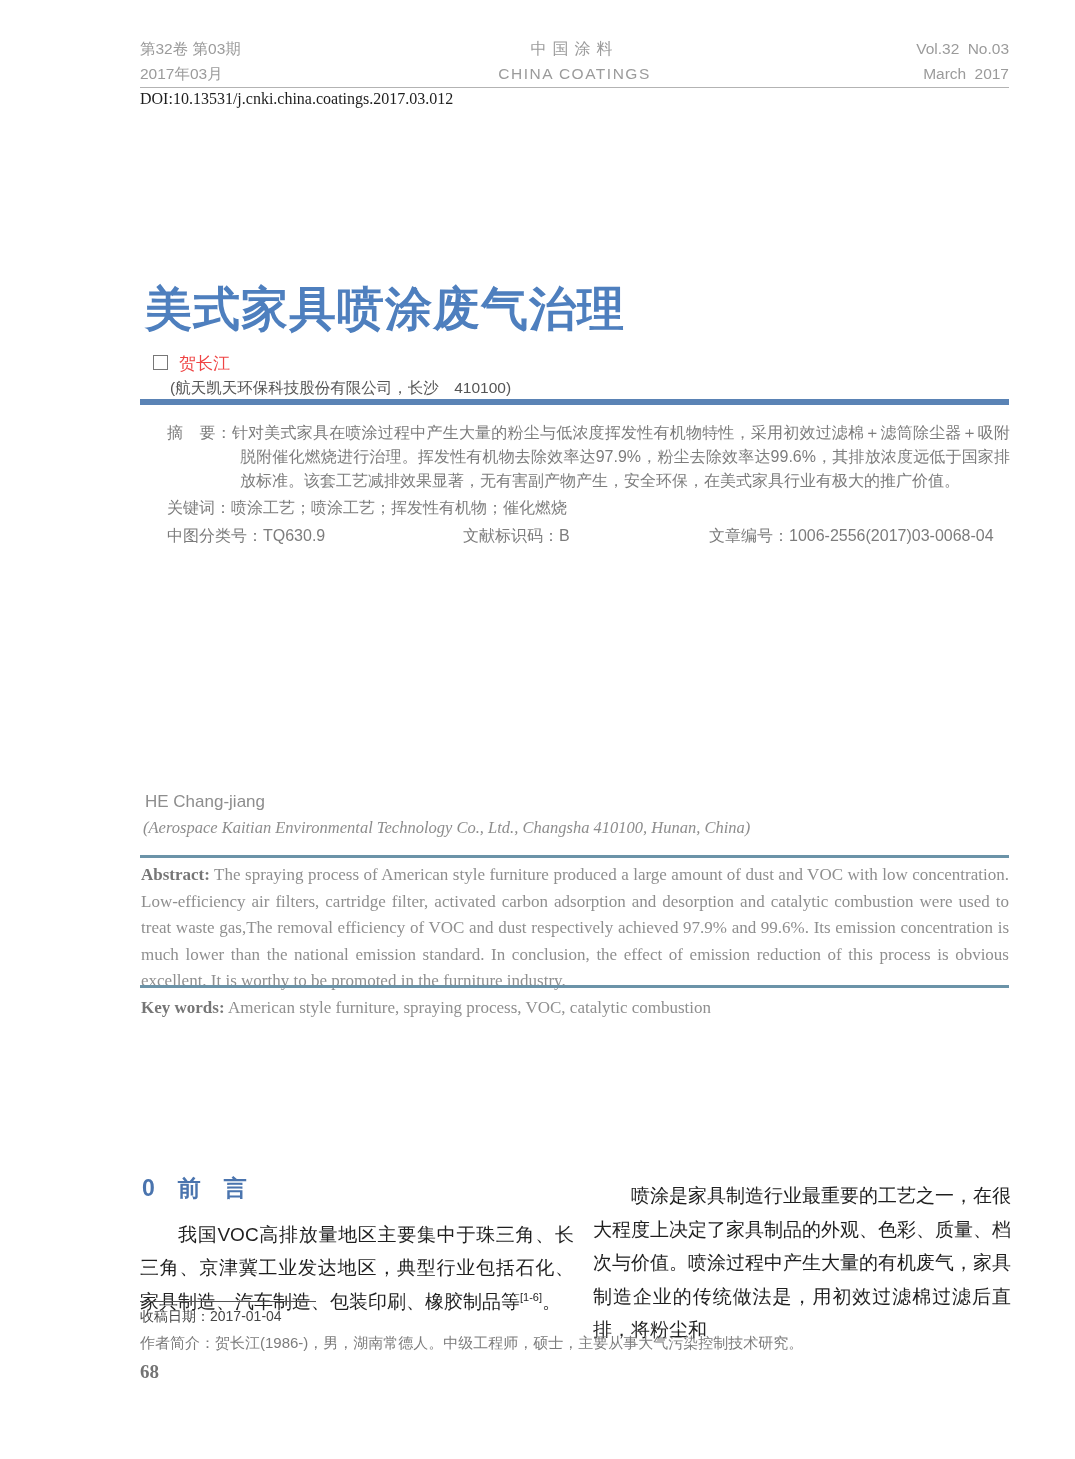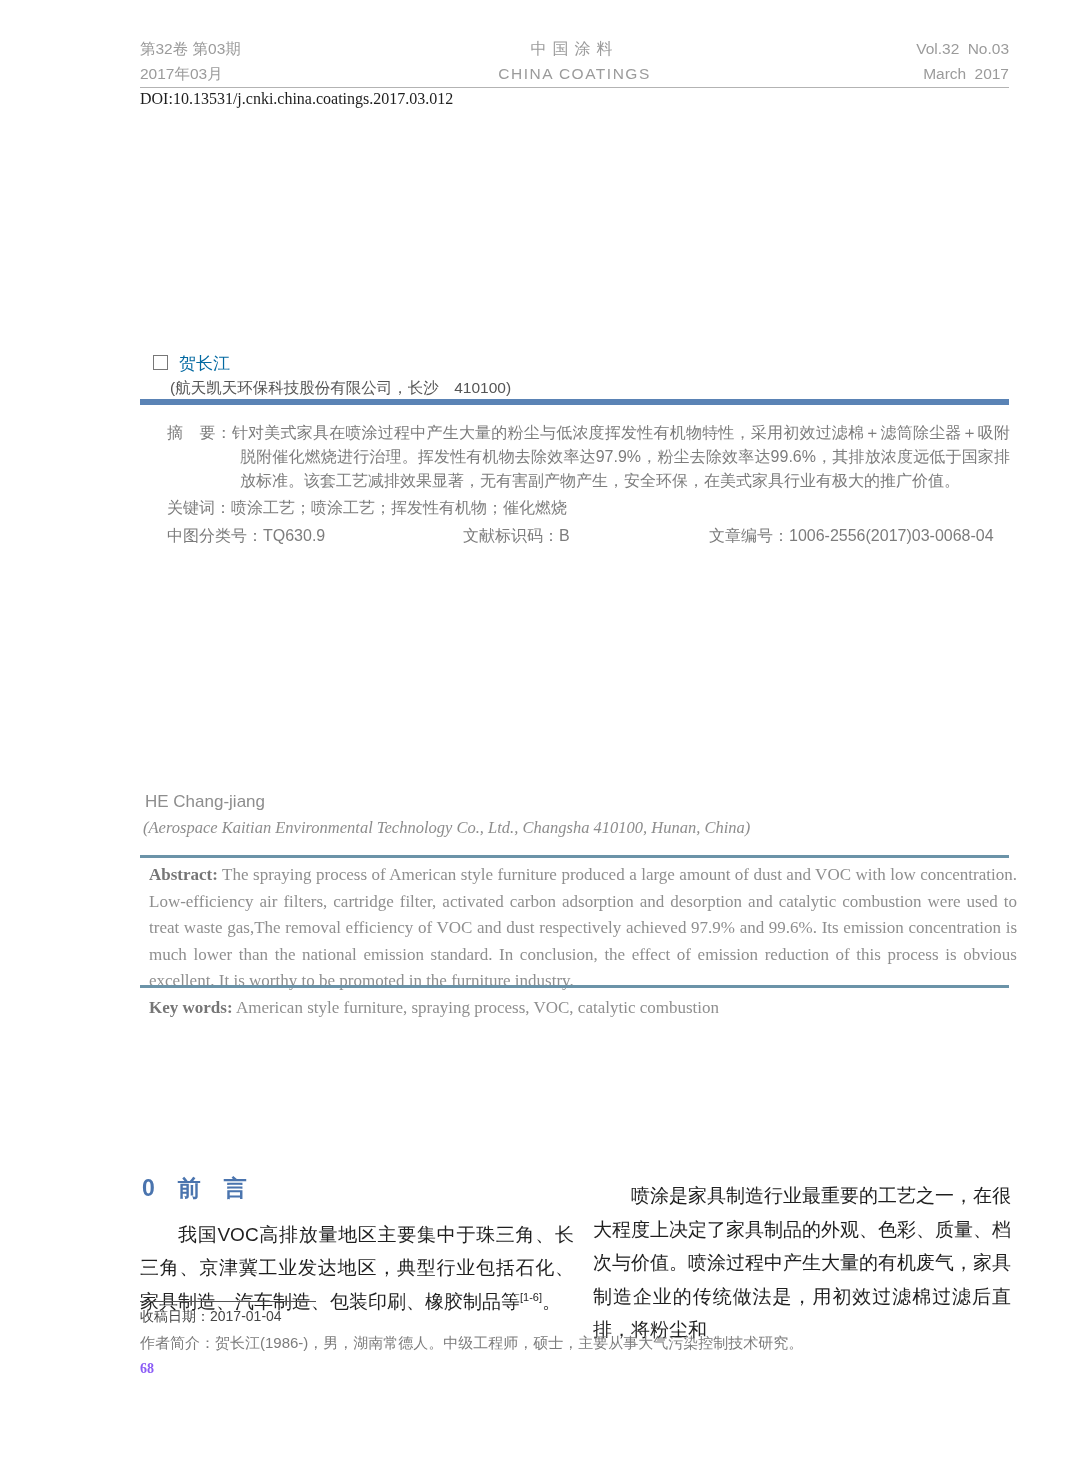--- a/index.html
+++ b/index.html
@@ -12,21 +12,21 @@
   .hdr-left{left:103px;}
   .hdr-center{left:0;right:0;text-align:center;}
   .hdr-center .cn{letter-spacing:6px;font-size:16px;}
   .hdr-center .en{letter-spacing:1.5px;}
   .hdr-right{right:103px;text-align:right;word-spacing:4px;}
   .hdr-rule{left:103px;right:103px;top:87px;border-top:1px solid #b3b3b3;height:0;}
   .doi{left:103px;top:90px;font-family:"Liberation Serif",serif;font-size:16px;color:#1d1d1d;}
 
   
   .cn-title{left:108px;top:278px;font-size:47px;font-weight:bold;color:#4e7fbe;letter-spacing:1px;}
-  .author-row{left:116px;top:352px;font-size:17px;color:#0369a1;}
+  .author-row{left:116px;top:352px;font-size:17px;color:#ef4444;}
   .author-row .sq{display:inline-block;width:13px;height:13px;border:1.5px solid #777;
                   margin-right:11px;vertical-align:-1px;}
   .cn-affil{left:133px;top:378px;font-size:15.5px;color:#555;text-align:center;}
   .blue-bar{left:103px;right:103px;top:399px;height:6px;background:#5a83b5;}
 
   
   .abs-cn{left:130px;top:421px;width:843px;font-size:16px;line-height:24px;
           color:#7c7c7c;text-align:justify;}
   .abs-cn p{margin:0;}
   .hang{padding-left:73px;text-indent:-73px;}
@@ -39,41 +39,41 @@
   
   .en-title{left:108px;top:693px;width:885px;font-size:30px;font-weight:bold;
             color:#4b7bb9;line-height:49px;}
   .en-author{left:108px;top:792px;font-size:17px;color:#8d8d8d;text-align:center;}
   .en-affil{left:106px;top:818px;font-size:16.5px;font-style:italic;
             font-family:"Liberation Serif",serif;color:#8d8d8d;}
   .teal-line{left:103px;right:103px;height:3px;background:#6b93a8;}
   .tl-top{top:855px;}
   .tl-bottom{top:985px;}
 
-  .abs-en{left:112px;top:862px;width:868px;font-family:"Liberation Serif",serif;
+  .abs-en{left:104px;top:862px;width:868px;font-family:"Liberation Serif",serif;
           font-size:17px;line-height:26.5px;color:#8f8f8f;text-align:justify;}
   .abs-en p{margin:0;}
   .abs-en b{color:#767676;}
 
   
   .col{font-size:19px;line-height:33.5px;color:#1f1f1f;text-align:justify;}
   .col p{margin:0;text-indent:2em;}
   .col-left{left:103px;top:1172px;width:434px;}
   .col-right{left:556px;top:1179px;width:418px;}
   .sec-h{font-size:23px;font-weight:bold;color:#4a74ae;margin:0 0 12px 2px;}
   sup.ref{font-size:11px;vertical-align:super;line-height:0;}
 
   
   .fn-rule{left:103px;top:1301px;width:176px;border-top:1.5px solid #555;height:0;}
   .fn1{left:103px;top:1308px;font-size:14px;color:#454545;}
   .fn2{left:103px;top:1334px;font-size:15px;color:#7c7c7c;}
 
   
-  .pgnum{left:103px;top:1361px;font-size:14px;font-weight:bold;
-         font-family:"Liberation Serif",serif;color:#8b5cf6;}
+  .pgnum{left:103px;top:1361px;font-size:19px;font-weight:bold;
+         font-family:"Liberation Serif",serif;color:#737373;}
   .pg-line{left:103px;top:1391px;width:228px;height:2px;
            background:linear-gradient(to right,#696e73 0,#696e73 180px,#c9ced2 100%);}
   .ft-cn{left:103px;top:1398px;font-size:17px;color:#8d949b;letter-spacing:3px;}
   .ft-en{left:103px;top:1422px;font-size:17.5px;font-weight:bold;
          font-family:"Liberation Serif",serif;color:#9aa1a8;}
 </style>
 </head>
 <body>
 
 <div class="page">
@@ -86,20 +86,21 @@
     <div class="cn">中国涂料</div>
     <div class="en">CHINA COATINGS</div>
   </div>
   <div class="abs hdr hdr-right">
     <div>Vol.32 No.03</div>
     <div>March 2017</div>
   </div>
   <div class="abs hdr-rule"></div>
   <div class="abs doi">DOI:10.13531/j.cnki.china.coatings.2017.03.012</div>
 
+  <h1 class="abs cn-title" style="margin:0;">美式家具喷涂废气治理</h1>
   <div class="abs author-row">
     <span class="sq"></span><span>贺长江</span>
   </div>
   <div class="abs cn-affil">(航天凯天环保科技股份有限公司，长沙　410100)</div>
   <div class="abs blue-bar"></div>
 
   <div class="abs abs-cn">
     <p class="hang"><span>摘　要：</span><span>针对美式家具在喷涂过程中产生大量的粉尘与低浓度挥发性有机物特性，采用初效过滤棉＋滤筒除尘器＋吸附脱附催化燃烧进行治理。挥发性有机物去除效率达97.9%，粉尘去除效率达99.6%，其排放浓度远低于国家排放标准。该套工艺减排效果显著，无有害副产物产生，安全环保，在美式家具行业有极大的推广价值。</span></p>
     <p class="kw-line"><span>关键词：</span><span>喷涂工艺；喷涂工艺；挥发性有机物；催化燃烧</span></p>
     <div class="clc-row">

